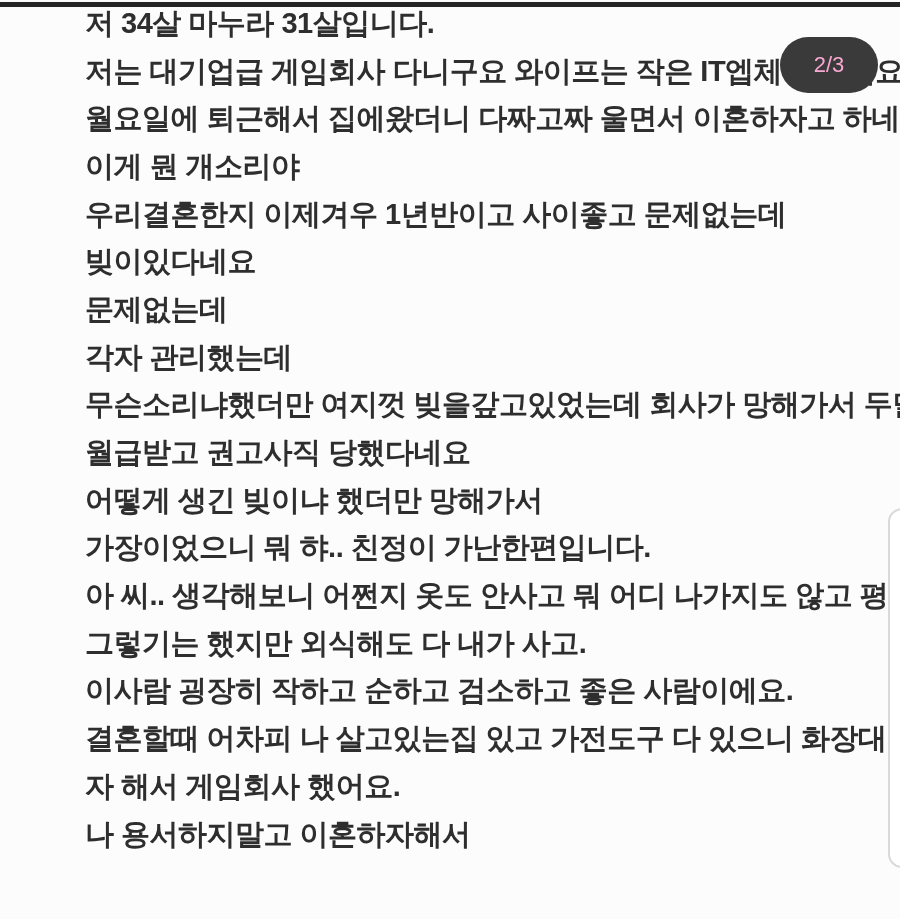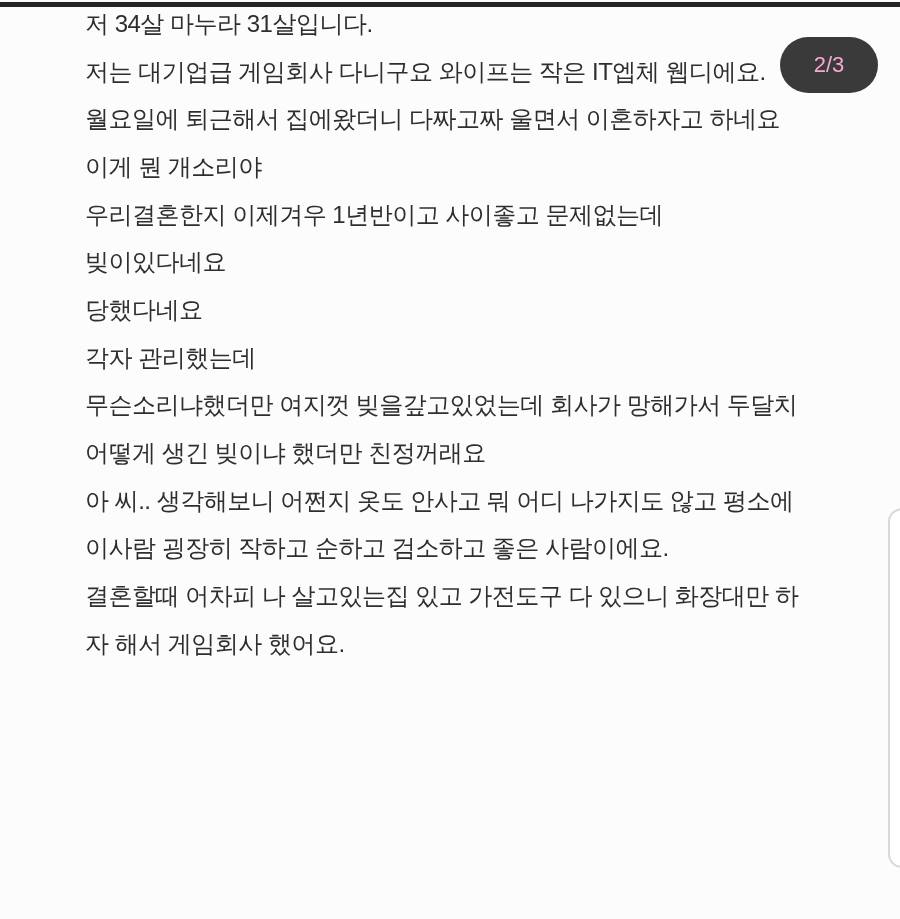--- a/index.html
+++ b/index.html
@@ -25,22 +25,22 @@
   .post-body {
     position: absolute;
     top: 0;
     left: 85px;
     width: 740px;
   }
   .post-line {
     height: 47.7px;
     display: flex;
     align-items: center;
-    font-size: 24px;
-    font-weight: 400;
+    font-size: 29px;
+    font-weight: 700;
     letter-spacing: -0.5px;
     color: #2e2e2e;
     white-space: nowrap;
   }
   .page-indicator-badge {
     position: absolute;
     top: 37px;
     left: 780px;
     width: 98px;
     height: 56px;
@@ -76,23 +76,27 @@
   <span>2/3</span>
 </div>
 
 <div class="post-body">
   <div class="post-line">저 34살 마누라 31살입니다.</div>
   <div class="post-line">저는 대기업급 게임회사 다니구요 와이프는 작은 IT엡체 웹디에요.</div>
   <div class="post-line">월요일에 퇴근해서 집에왔더니 다짜고짜 울면서 이혼하자고 하네요</div>
   <div class="post-line">이게 뭔 개소리야</div>
   <div class="post-line">우리결혼한지 이제겨우 1년반이고 사이좋고 문제없는데</div>
   <div class="post-line">빚이있다네요</div>
-  <div class="post-line">당했다네요</div>
+  <div class="post-line">문제없는데</div>
   <div class="post-line">각자 관리했는데</div>
   <div class="post-line">무슨소리냐했더만 여지껏 빚을갚고있었는데 회사가 망해가서 두달치</div>
-  <div class="post-line">어떻게 생긴 빚이냐 했더만 친정꺼래요</div>
+  <div class="post-line">월급받고 권고사직 당했다네요</div>
+  <div class="post-line">어떻게 생긴 빚이냐 했더만 망해가서</div>
+  <div class="post-line">가장이었으니 뭐 햐.. 친정이 가난한편입니다.</div>
   <div class="post-line">아 씨.. 생각해보니 어쩐지 옷도 안사고 뭐 어디 나가지도 않고 평소에</div>
+  <div class="post-line">그렇기는 했지만 외식해도 다 내가 사고.</div>
   <div class="post-line">이사람 굉장히 작하고 순하고 검소하고 좋은 사람이에요.</div>
   <div class="post-line">결혼할때 어차피 나 살고있는집 있고 가전도구 다 있으니 화장대만 하</div>
   <div class="post-line">자 해서 게임회사 했어요.</div>
+  <div class="post-line">나 용서하지말고 이혼하자해서</div>
 </div>
 
 <div class="right-edge-panel"></div>
 
 </body></html>

